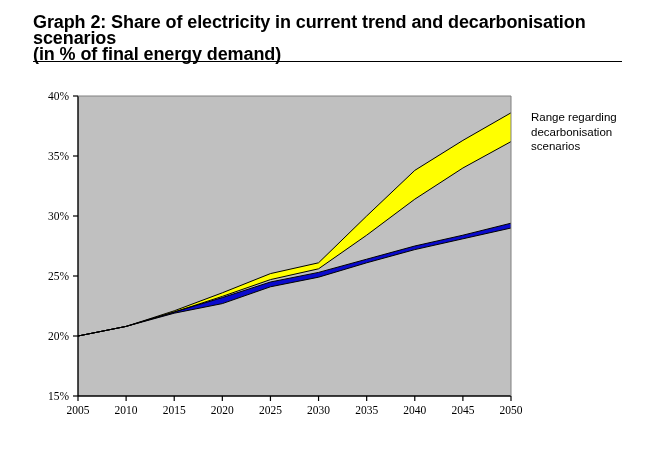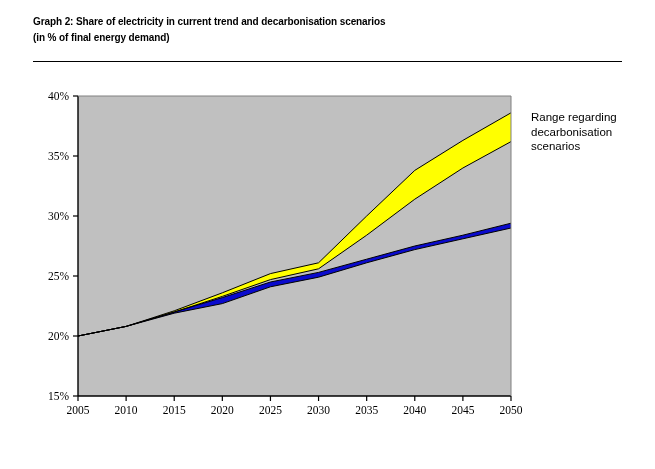--- a/index.html
+++ b/index.html
@@ -17,21 +17,21 @@
   }
 
   
   #header {
     position: absolute;
     left: 33px;
     top: 14px;
     width: 590px;
   }
   #chart-title {
-    font-size: 10px;
+    font-size: 18px;
     font-weight: bold;
     line-height: 16px;
     letter-spacing: -0.1px;
     white-space: pre-line;
     color: #000;
   }
   #header-rule {
     position: absolute;
     left: 33px;
     top: 61px;

